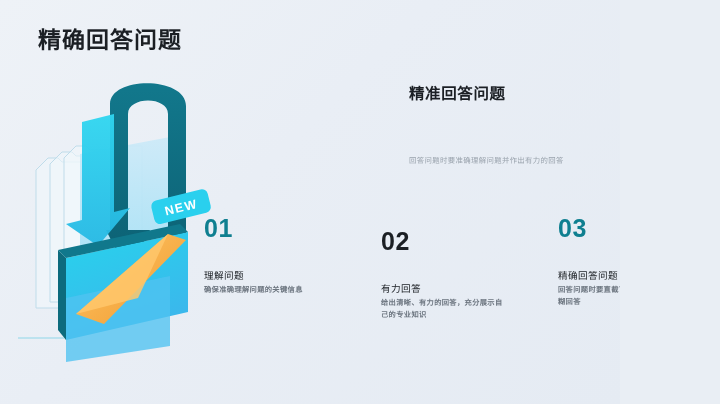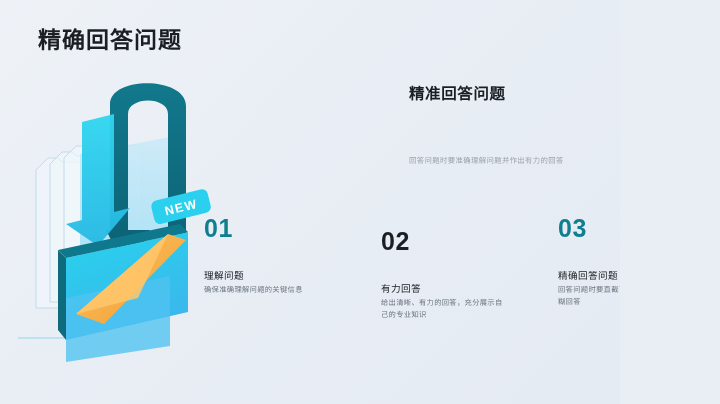--- a/index.html
+++ b/index.html
@@ -108,20 +108,21 @@
     line-height: 1.3;
     margin-bottom: 2px;
     white-space: nowrap;
   }
   .col-body {
     font-size: 7.3px;
     color: #6d7680;
     letter-spacing: 0.3px;
     line-height: 1.62;
     width: 124px;
+    font-weight: bold;
   }
 </style>
 </head>
 <body>
 
 <div id="slide">
 
   <div class="slide-title">精确回答问题</div>
 
   <div class="illustration">

